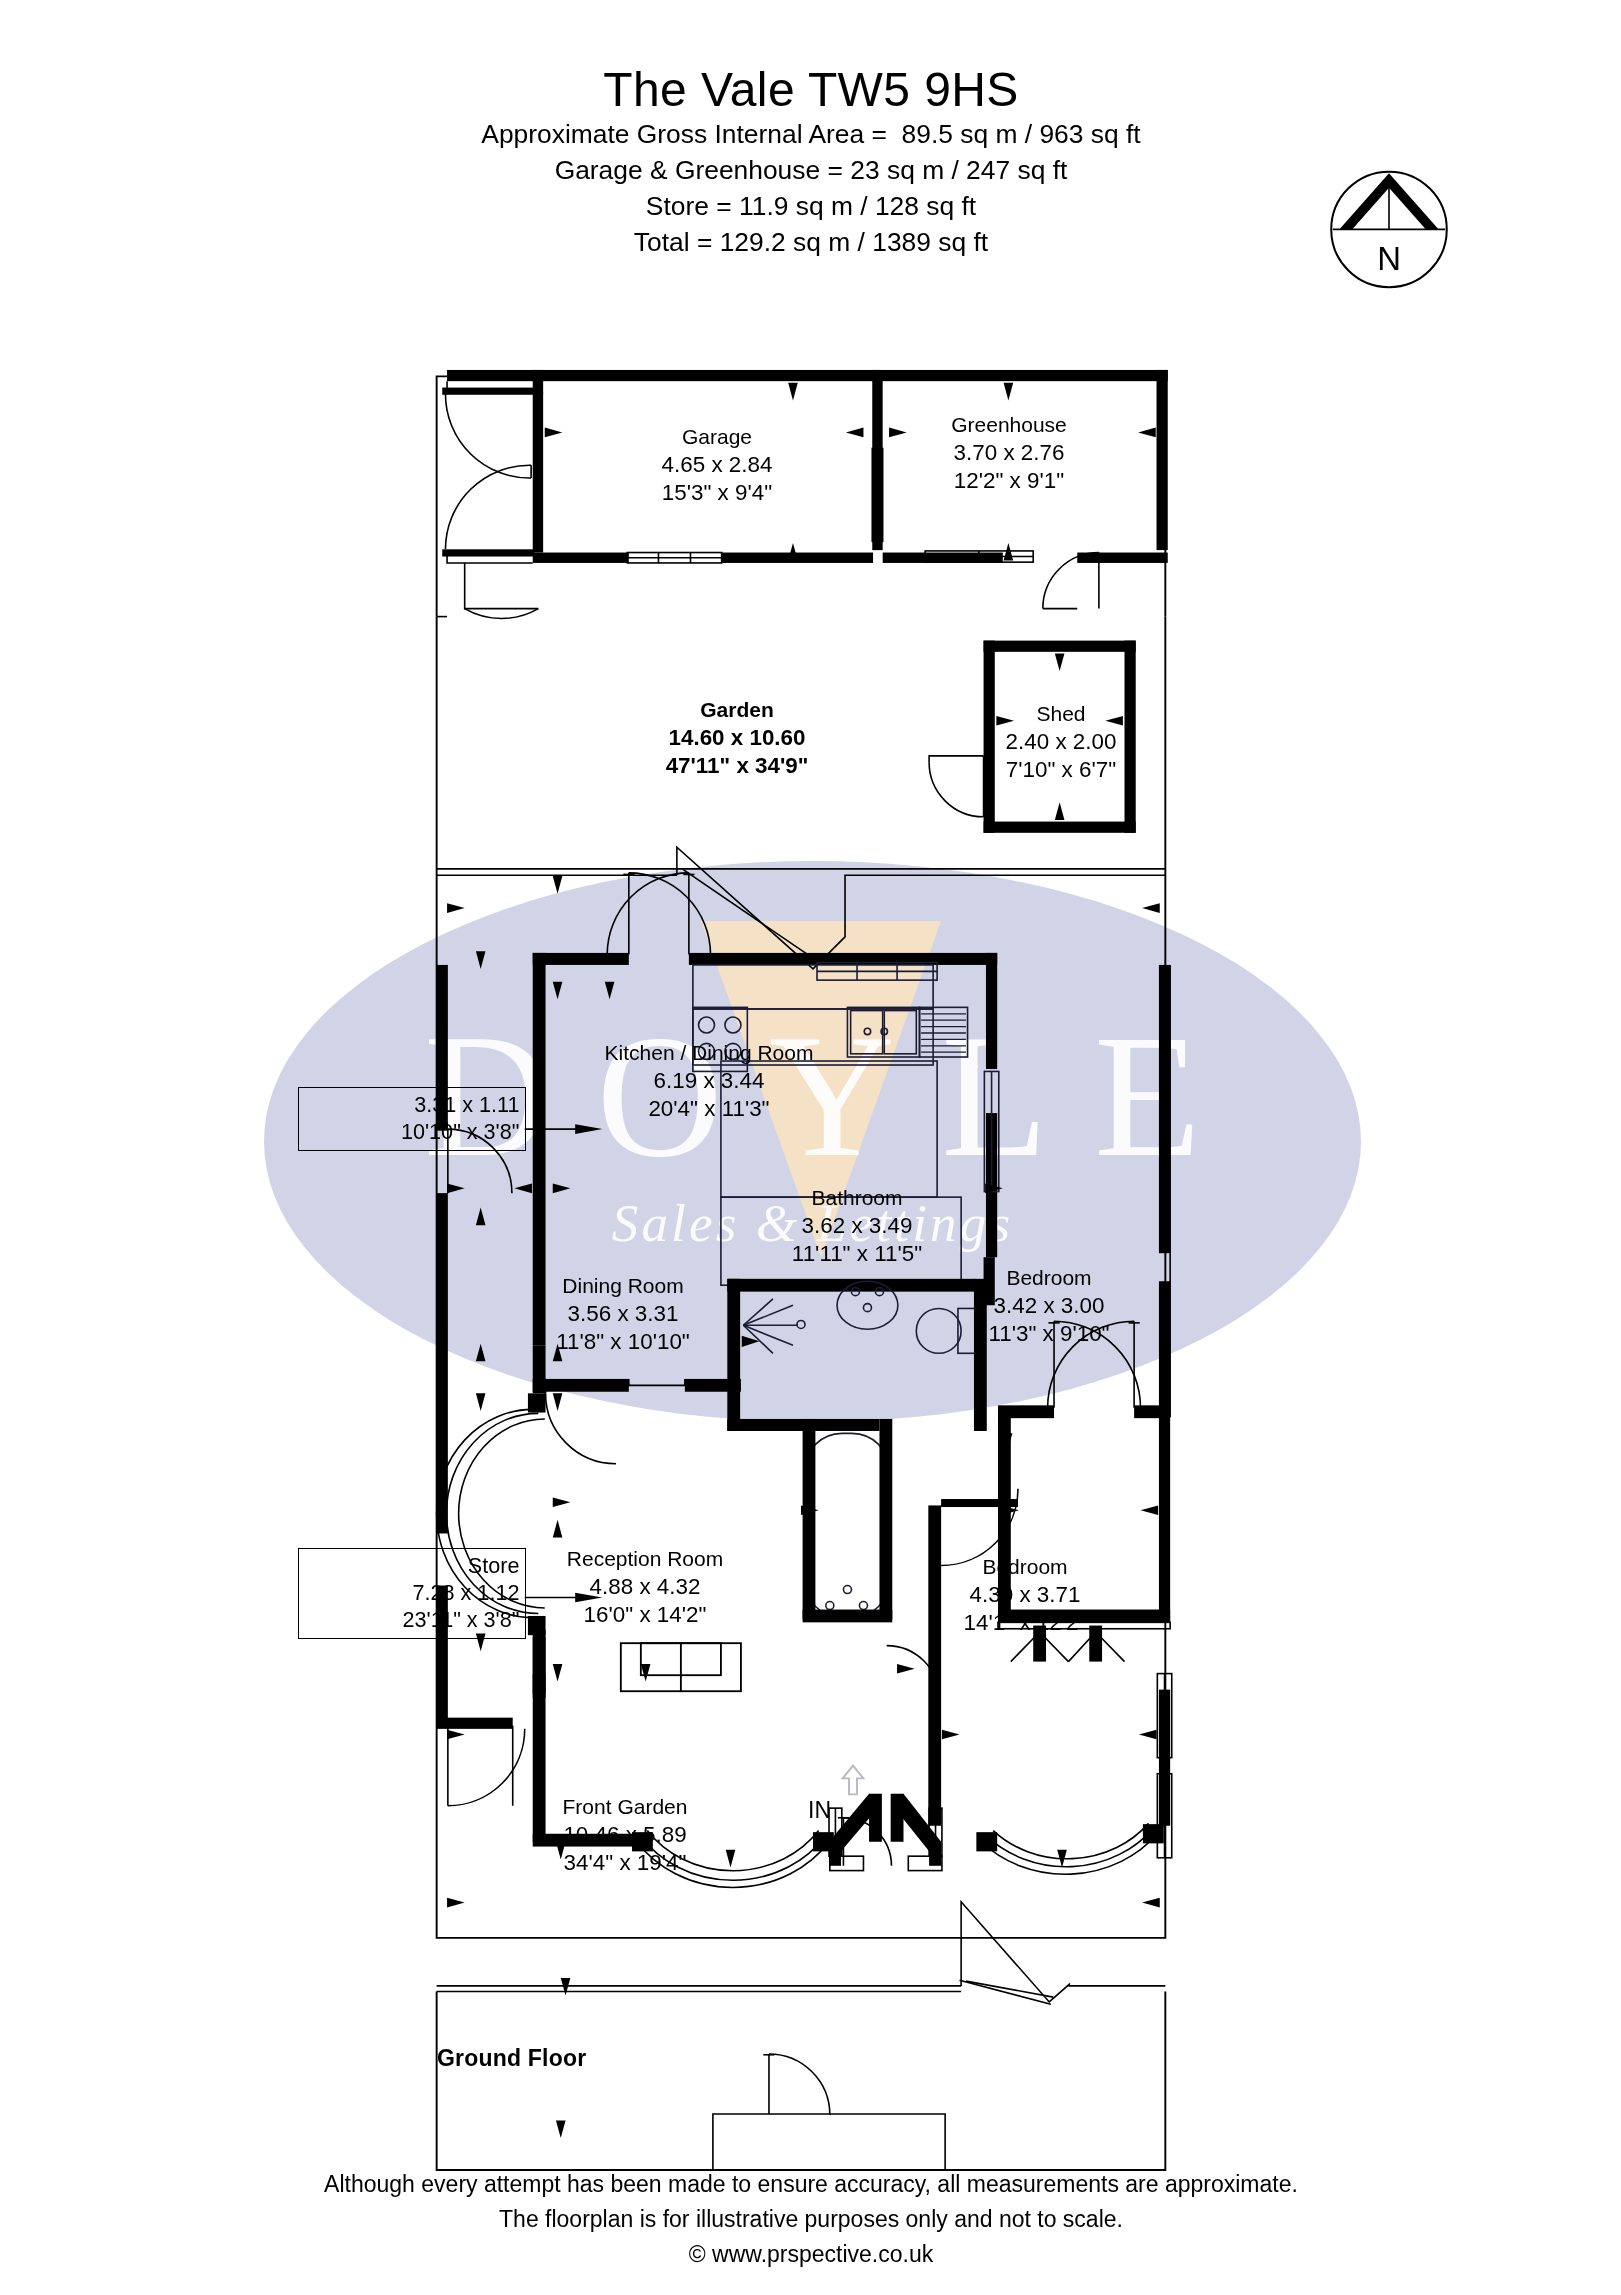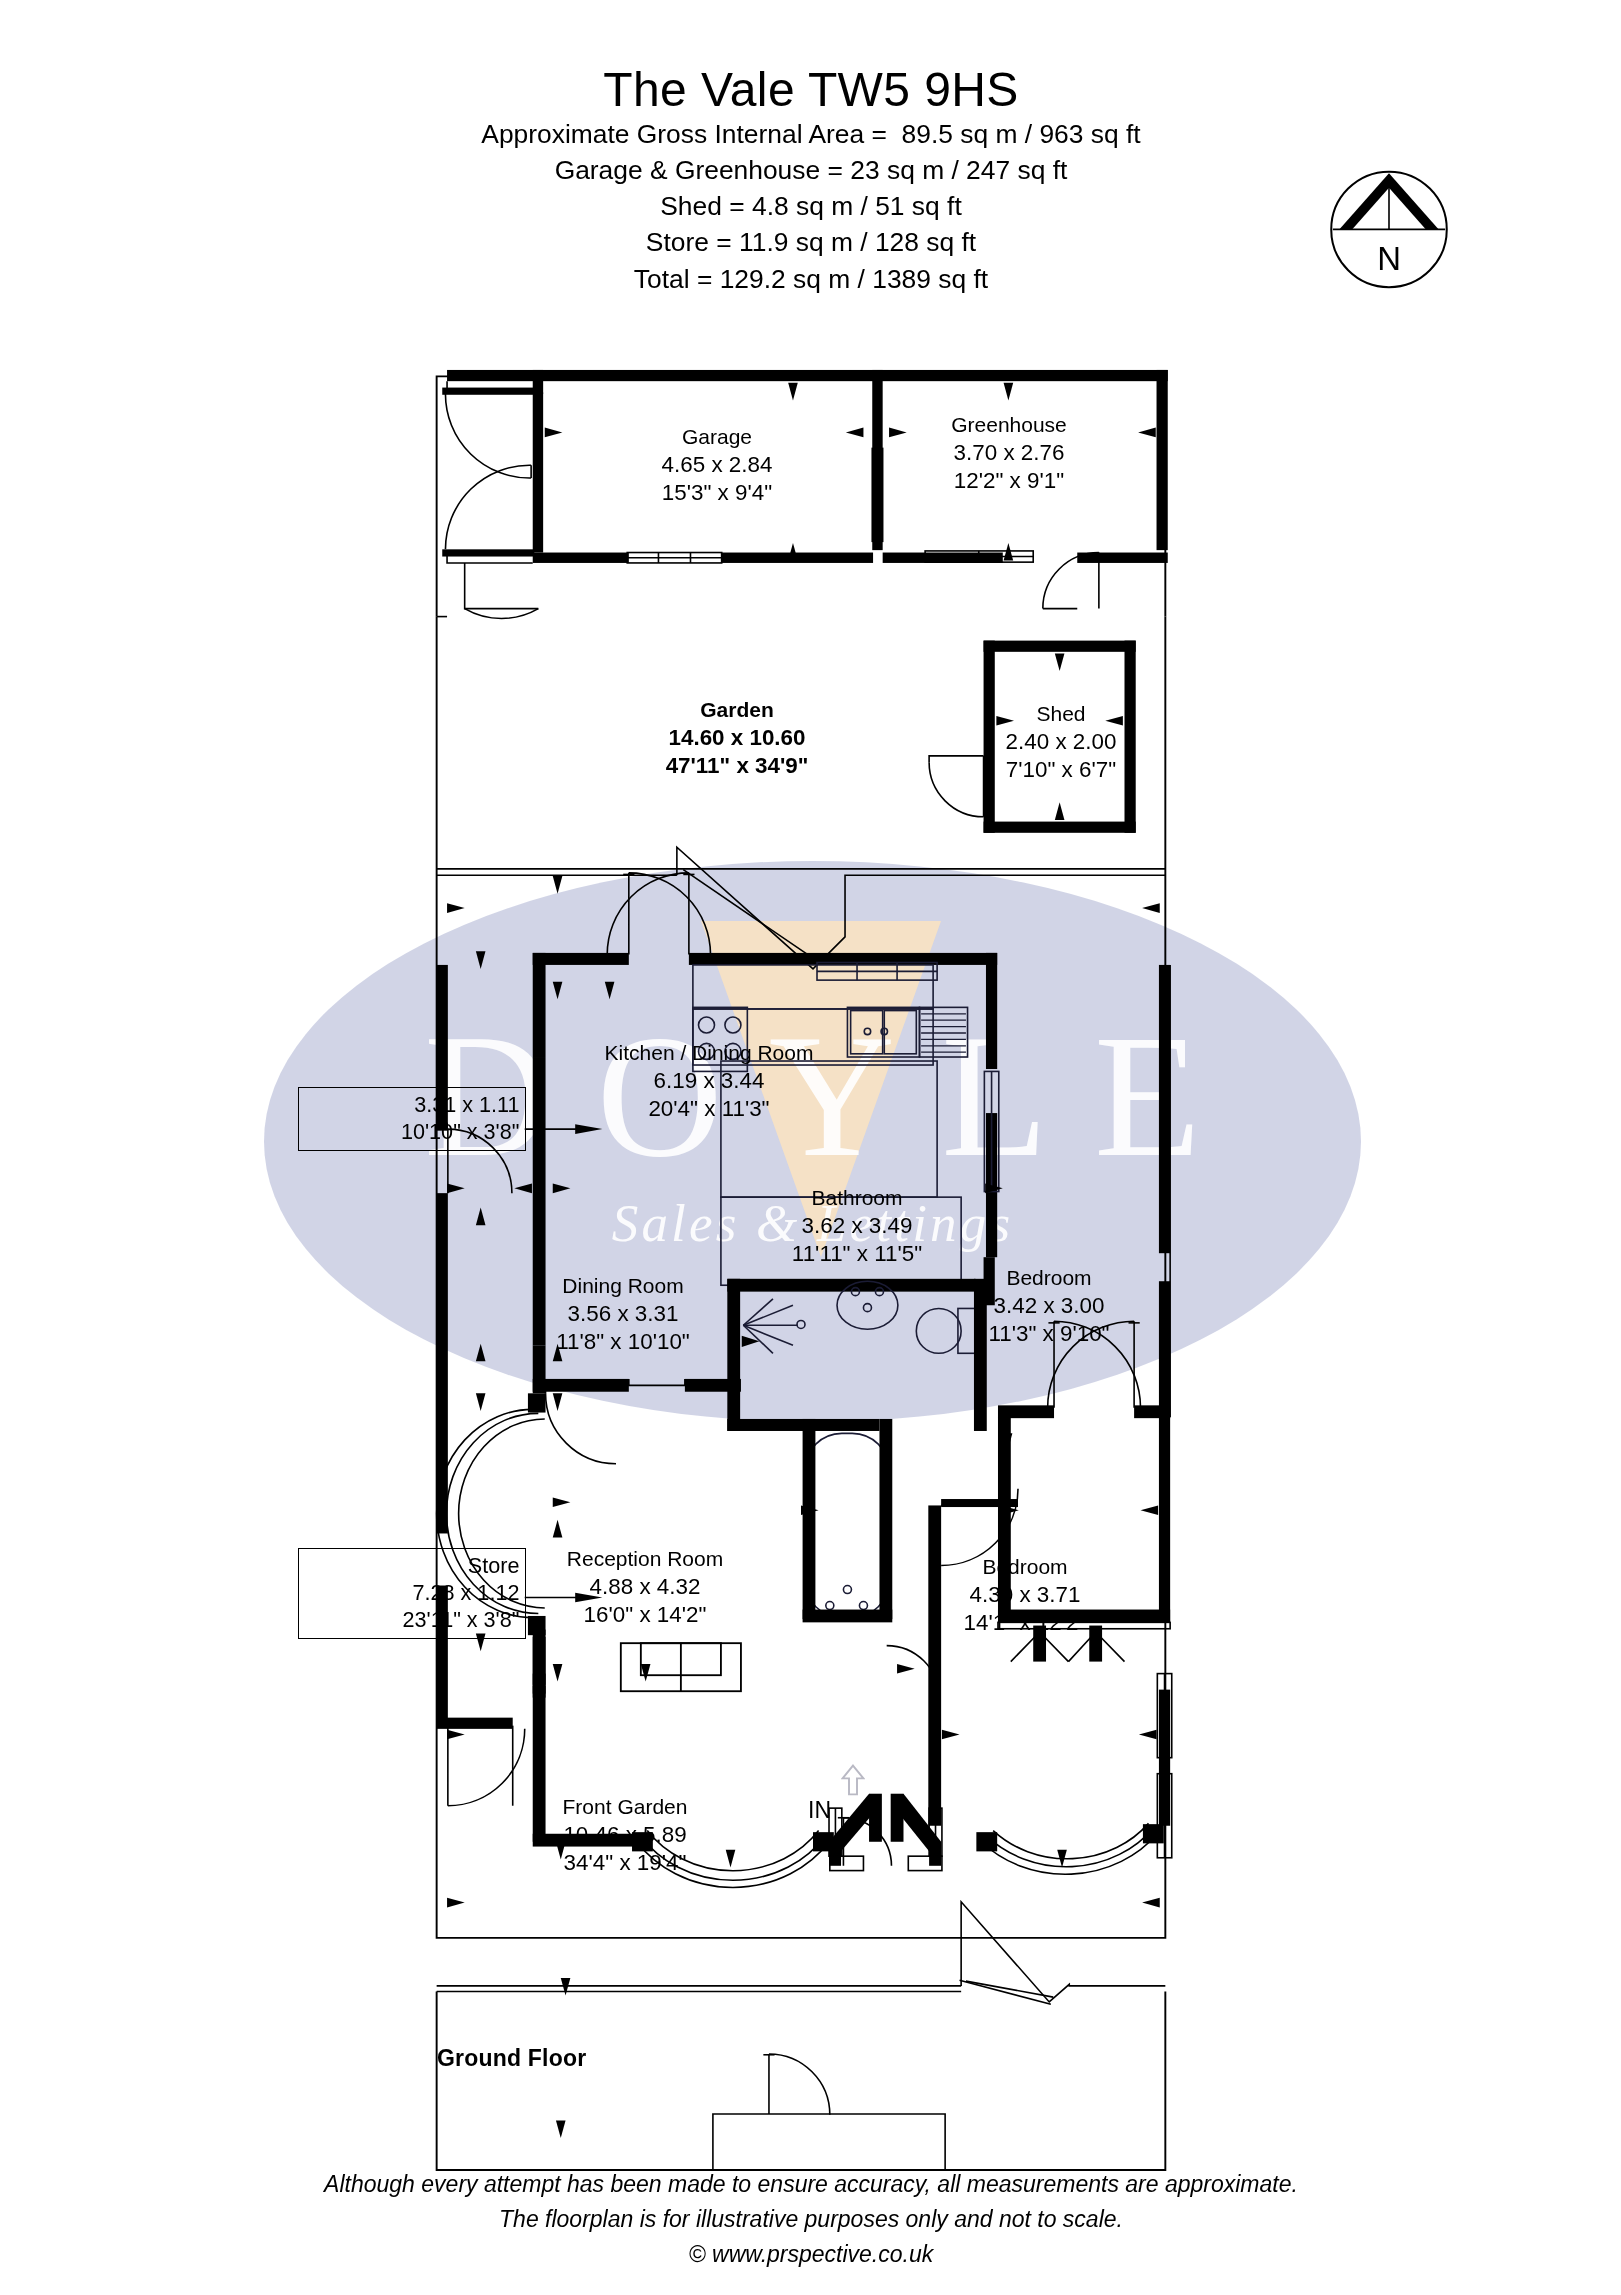--- a/index.html
+++ b/index.html
@@ -148,31 +148,29 @@
   
   #footer {
     position: absolute;
     left: 0; top: 2167px;
     width: 1622px;
     text-align: center;
   }
   #footer .fline {
     font-size: 23px;
     line-height: 1.52;
-    font-style: italic;
   }
 </style>
 </head>
 <body>
 
 <div id="header">
   <div id="plan-title">The Vale TW5 9HS</div>
   <div class="area-line">Approximate Gross Internal Area =  89.5 sq m / 963 sq ft</div>
   <div class="area-line">Garage &amp; Greenhouse = 23 sq m / 247 sq ft</div>
-  <div class="area-line">Shed = 4.8 sq m / 51 sq ft</div>
   <div class="area-line">Store = 11.9 sq m / 128 sq ft</div>
   <div class="area-line">Total = 129.2 sq m / 1389 sq ft</div>
 </div>
 
 <div id="compass">
   <svg width="138" height="138" viewBox="0 0 172 172">
     <circle cx="86" cy="84" r="72" fill="none" stroke="#000" stroke-width="2.5"></circle>
     <line x1="16" y1="84" x2="156" y2="84" stroke="#000" stroke-width="2"></line>
     <line x1="86" y1="16" x2="86" y2="84" stroke="#000" stroke-width="2"></line>
     <polygon points="86,14 24,84 40,84 86,32" fill="#000"></polygon>

